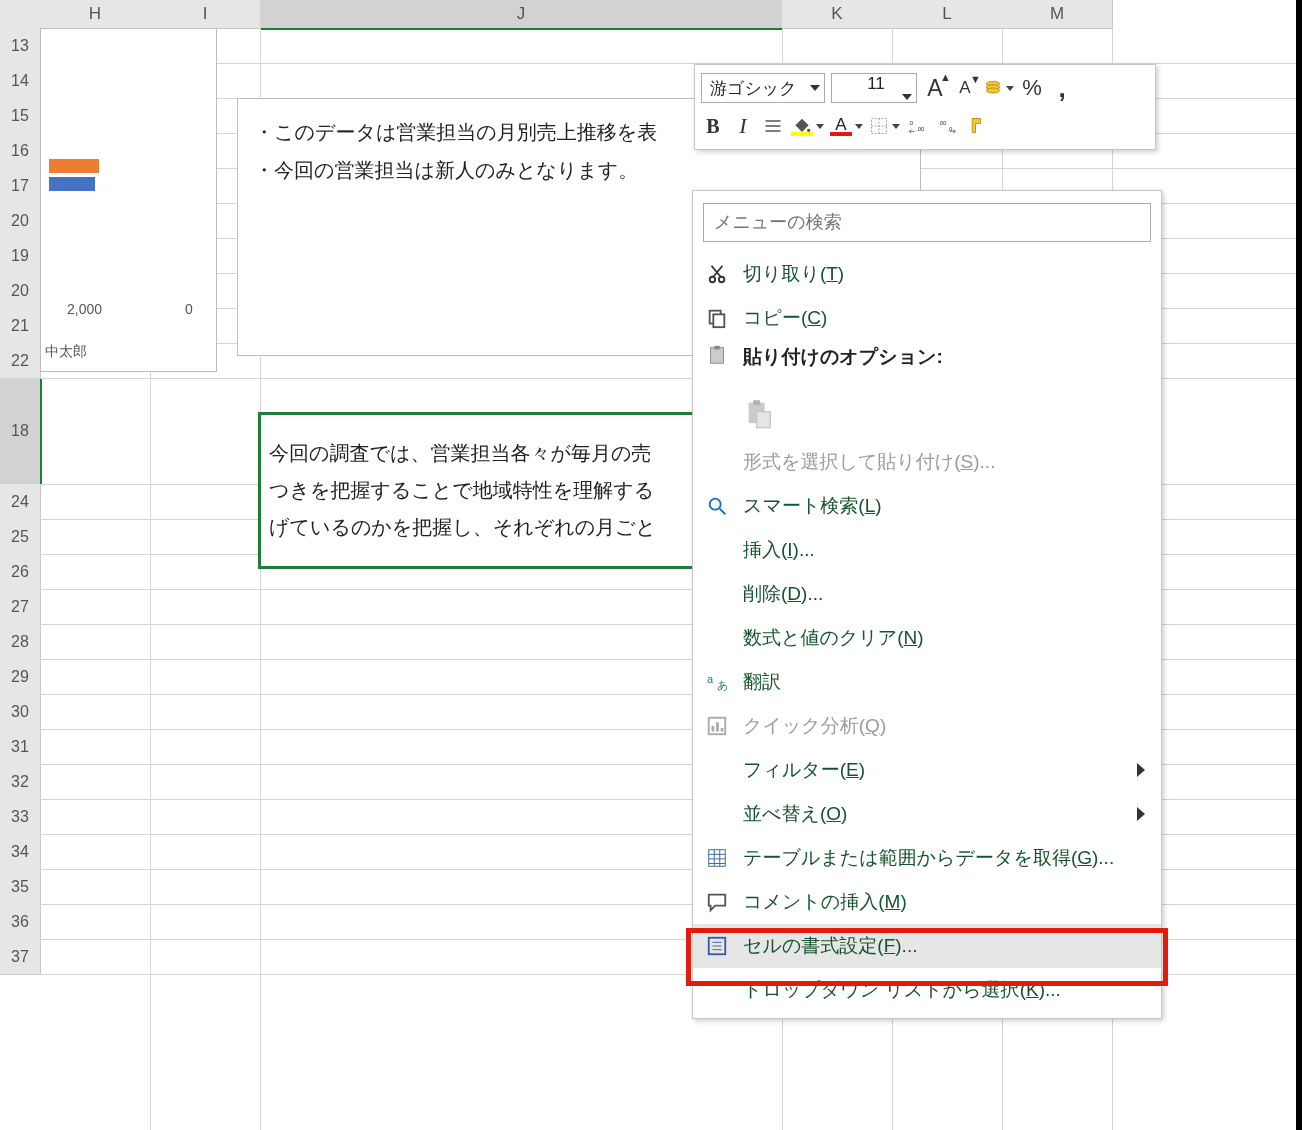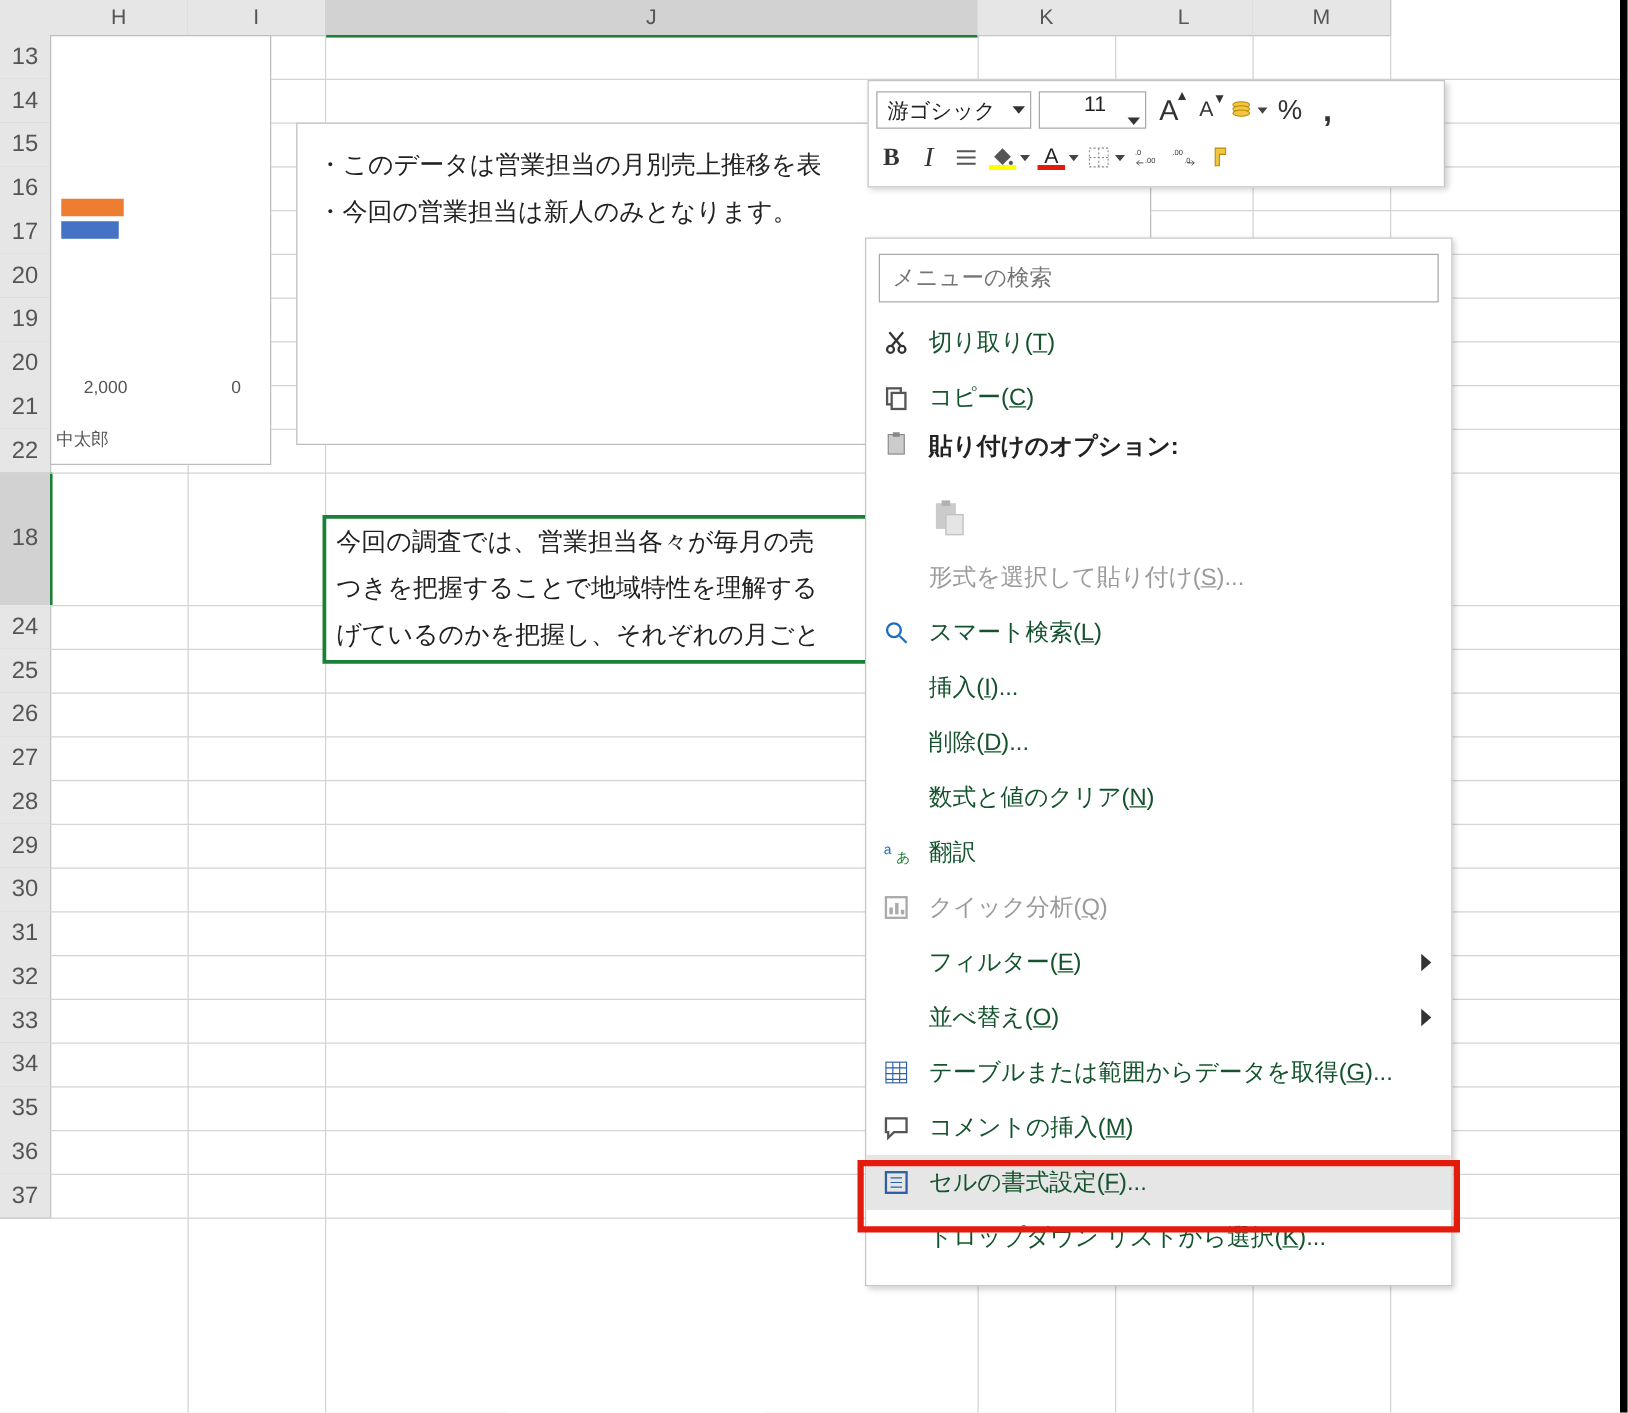--- a/index.html
+++ b/index.html
@@ -37,21 +37,21 @@
   }
   
   .rowhdr {
     position: absolute;
     left: 0;
     width: 40px;
     background: #e6e6e6;
     border-right: 1px solid #c6c6c6;
     border-bottom: 1px solid #c6c6c6;
     text-align: center;
-    font-size: 19px;
+    font-size: 16px;
     color: #555;
     display: flex;
     align-items: center;
     justify-content: center;
   }
   .rowhdr.selected {
     background: #d2d2d2;
     border-right: 2px solid #1a7f37;
   }
   .corner {
@@ -106,21 +106,21 @@
     border:1px solid #bdbdbd;
     padding: 14px 16px;
     font-size:20px;
     color:#222;
     line-height: 1.9;
   }
   .textbox2 {
     position:absolute;
     background:#fff;
     border:3px solid #1a7f37;
-    padding: 1px 8px;
+    padding: 20px 8px;
     font-size:20px;
     color:#222;
     line-height: 1.85;
   }
   
   .minitoolbar {
     position:absolute;
     background:#fff;
     border:1px solid #c6c6c6;
     box-shadow: 2px 2px 5px rgba(0,0,0,.2);
@@ -178,21 +178,21 @@
     width:20px;height:20px;
     display:inline-block;
     fill:#555;
   }
   
   .ctxmenu {
     position:absolute;
     background:#fff;
     border:1px solid #c6c6c6;
     box-shadow: 2px 2px 5px rgba(0,0,0,.2);
-    padding: 6px 0 16px 0;
+    padding: 6px 0 6px 0;
     width: 468px;
   }
   .ctx-search {
     margin: 6px 10px 10px 10px;
   }
   .ctx-search input {
     width:100%;
     box-sizing:border-box;
     border:1px solid #aaa;
     padding:8px 10px;

